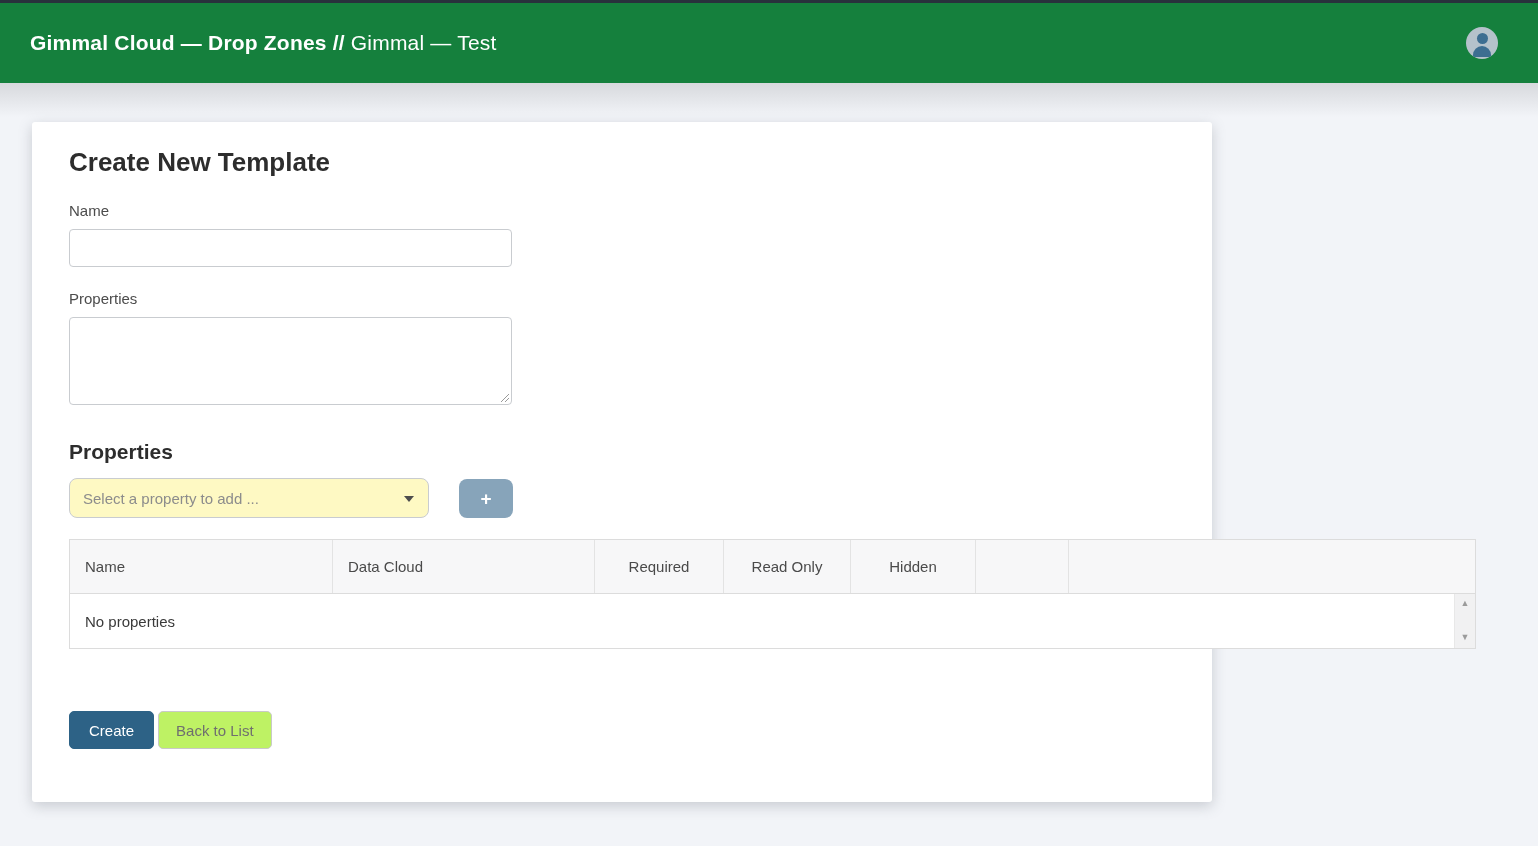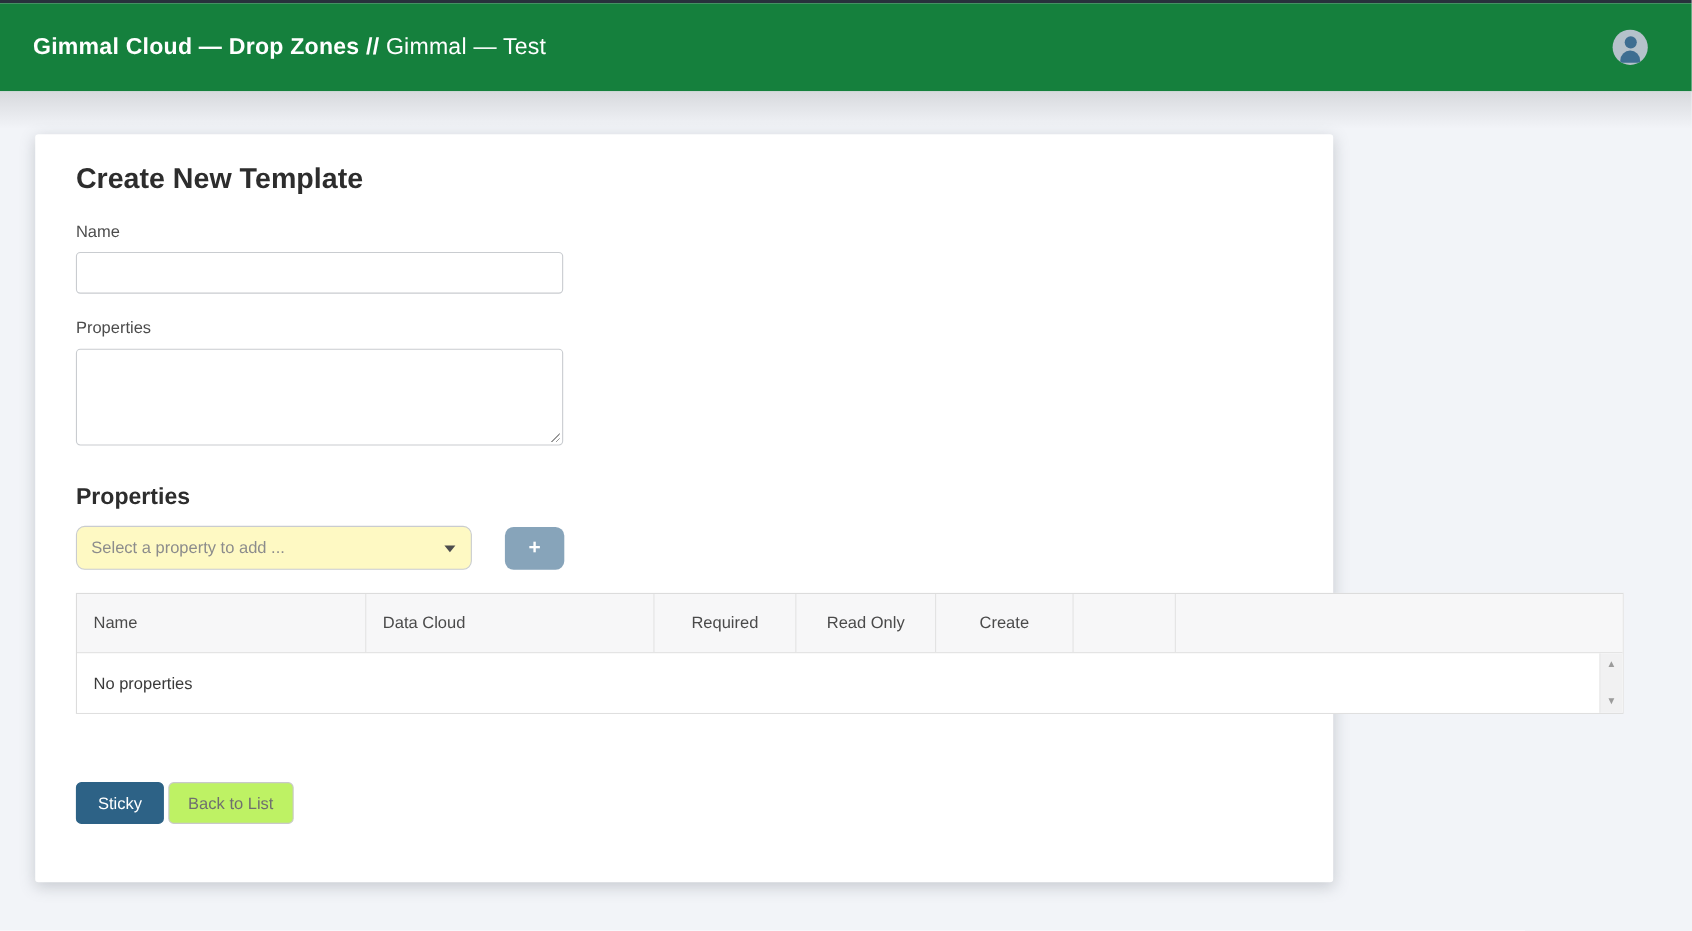--- a/index.html
+++ b/index.html
@@ -239,31 +239,31 @@
     </div>
     <button class="add-btn">+</button>
   </div>
 
   <div class="ptable">
     <div class="thead">
       <div class="th left cw0">Name</div>
       <div class="th left cw1">Data Cloud</div>
       <div class="th center cw4">Required</div>
       <div class="th center cw5">Read Only</div>
-      <div class="th center cw6">Create</div>
+      <div class="th center cw6">Hidden</div>
       <div class="th center cw7"></div>
       <div class="th center cw8"></div>
     </div>
     <div class="tbody">
       <div class="empty-cell">No properties</div>
       <div class="vscroll">
         <span class="arr">▲</span>
         <span class="arr">▼</span>
       </div>
     </div>
   </div>
 
   <div class="btn-row">
-    <button class="btn-primary">Sticky</button>
+    <button class="btn-primary">Create</button>
     <button class="btn-secondary">Back to List</button>
   </div>
 
 </main>
 
 </body></html>

